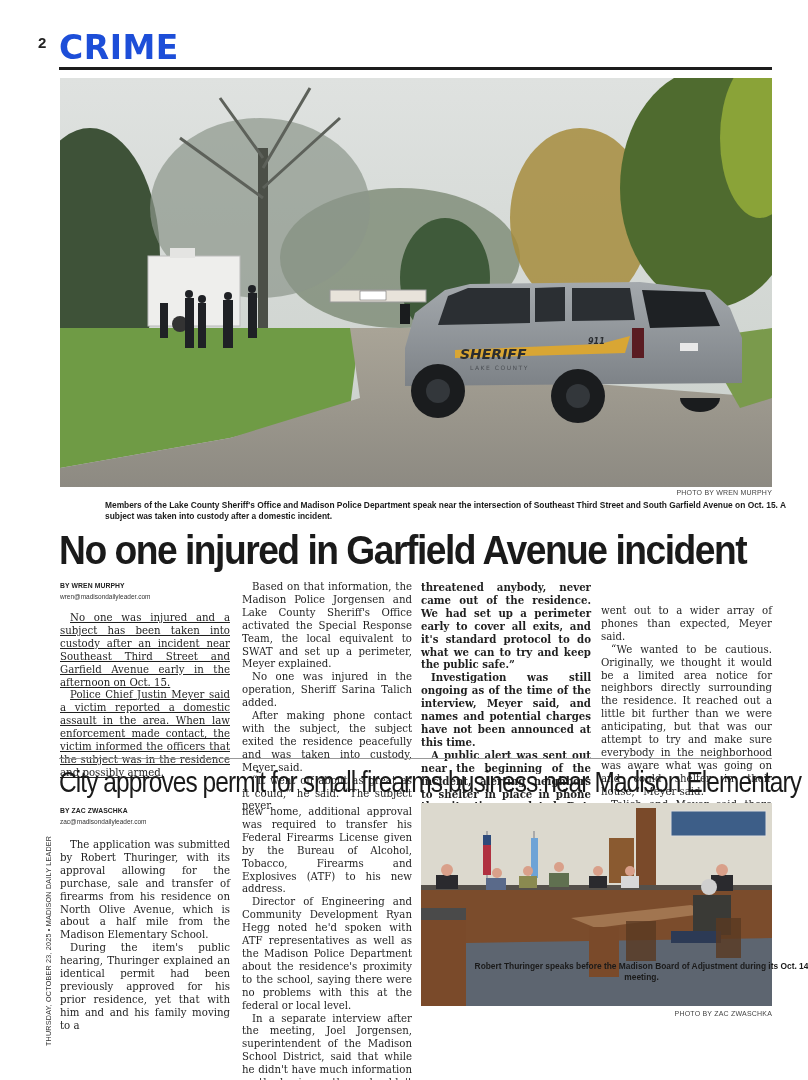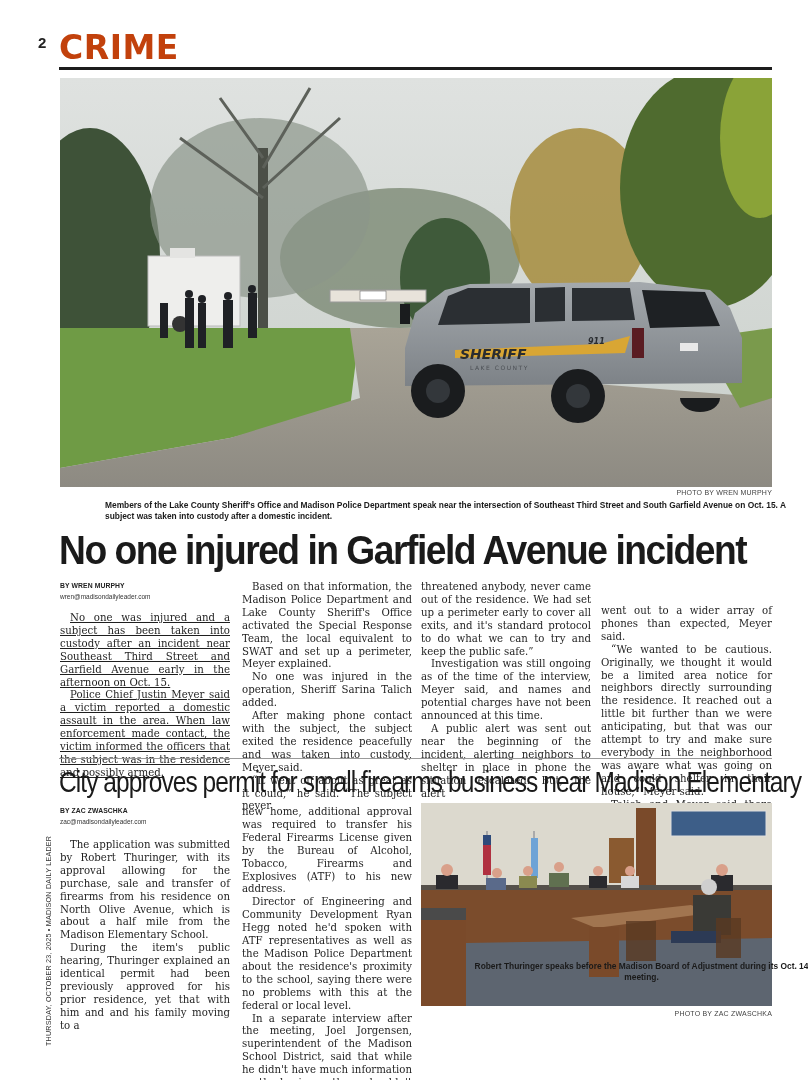--- a/index.html
+++ b/index.html
@@ -1,19 +1,19 @@
 <!DOCTYPE html>
 <html><head>
 <meta charset="utf-8">
 <style>
   html, body { margin: 0; padding: 0; background: #ffffff; }
   body { width: 808px; height: 1080px; position: relative; overflow: hidden; color: #1a1a1a; }
 
   .page-num { position: absolute; left: 38px; top: 34px; font: bold 15px "Liberation Sans", sans-serif; color: #222; }
-  .section-title { position: absolute; left: 59px; top: 28px; font: bold 33px "DejaVu Sans", sans-serif; letter-spacing: 0.5px; color: #c2410c; line-height: 40px; }
+  .section-title { position: absolute; left: 59px; top: 28px; font: bold 33px "DejaVu Sans", sans-serif; letter-spacing: 0.5px; color: #1d4ed8; line-height: 40px; }
   .top-rule { position: absolute; left: 59px; top: 67px; width: 713px; height: 3px; background: #1d1d1d; }
 
   
   .photo1 { position: absolute; left: 60px; top: 78px; width: 712px; height: 409px; overflow: hidden; background: #cfd3d1; }
   .photo1 svg { display: block; }
   .credit { font: 7px "Liberation Sans", sans-serif; color: #444; letter-spacing: 0.2px; text-transform: uppercase; text-align: right; }
   .credit1 { position: absolute; left: 60px; top: 489px; width: 712px; }
   .caption { font: bold 8.4px "Liberation Sans", sans-serif; color: #1a1a1a; line-height: 11px; margin-left: 45px; }
   .caption1 { position: absolute; left: 60px; top: 500px; width: 712px; }
 
@@ -22,21 +22,21 @@
   .byline { font: bold 6.8px "Liberation Sans", sans-serif; color: #222; text-transform: uppercase; letter-spacing: 0.1px; }
   .email { font: 6.5px "Liberation Sans", sans-serif; color: #333; margin-top: 4px; }
 
   .col { position: absolute; font: 10.2px "DejaVu Serif", serif; line-height: 12.9px; color: #1f1f1f; text-align: justify; }
   .col p { margin: 0; text-indent: 10px; }
   .col p.cont { text-indent: 0; }
 
   .a1c1 { left: 60px; top: 582px; width: 170px; }
   .a1c1 .body { margin-top: 12px; text-decoration: underline; }
   .a1c2 { left: 242px; top: 581px; width: 170px; }
-  .a1c3 { left: 421px; top: 581px; width: 170px; }
+  .a1c3 { left: 421px; top: 581px; width: 170px; font-weight: bold; }
   .a1c4 { left: 601px; top: 581px; width: 171px; margin-top: 24px; }
 
   .section-divider { position: absolute; left: 59px; top: 758px; width: 713px; height: 1px; background: #999; }
   .headline2 { position: absolute; left: 59px; top: 762px; width: 760px; font: 29px "Liberation Sans", sans-serif; letter-spacing: -1.1px; transform: scaleX(0.845); transform-origin: left top; line-height: 40px; white-space: nowrap; color: #1a1a1a; }
 
   .a2c1 { left: 60px; top: 807px; width: 170px; }
   .a2c1 .body { margin-top: 14px; }
   .a2c2 { left: 242px; top: 806px; width: 170px; }
 
   .vertical-dateline { position: absolute; left: 44px; top: 1046px; transform: rotate(-90deg); transform-origin: left top; font: 7.2px "Liberation Sans", sans-serif; letter-spacing: 0.2px; white-space: nowrap; color: #333; text-transform: uppercase; }
@@ -135,21 +135,21 @@
 
 <div class="col a1c1">
   <div class="byline">BY WREN MURPHY</div>
   <div class="email">wren@madisondailyleader.com</div>
   <div class="body">
     <p>No one was injured and a subject has been taken into custody after an incident near Southeast Third Street and Garfield Avenue early in the afternoon on Oct. 15.</p>
     <p>Police Chief Justin Meyer said a victim reported a domestic assault in the area. When law enforcement made contact, the victim informed the officers that the subject was in the residence and possibly armed.</p>
   </div>
 </div>
 <div class="col a1c2">
-  <p>Based on that information, the Madison Police Department and Lake County Sheriff's Office activated the Special Response Team, the local equivalent to SWAT and set up a perimeter, Meyer explained.</p>
+  <p>Based on that information, the Madison Police Jorgensen and Lake County Sheriff's Office activated the Special Response Team, the local equivalent to SWAT and set up a perimeter, Meyer explained.</p>
   <p>No one was injured in the operation, Sheriff Sarina Talich added.</p>
   <p>After making phone contact with the subject, the subject exited the residence peacefully and was taken into custody, Meyer said.</p>
   <p>“It went off about as great as it could,” he said. “The subject never</p>
 </div>
 <div class="col a1c3">
   <p class="cont">threatened anybody, never came out of the residence. We had set up a perimeter early to cover all exits, and it's standard protocol to do what we can to try and keep the public safe.”</p>
   <p>Investigation was still ongoing as of the time of the interview, Meyer said, and names and potential charges have not been announced at this time.</p>
   <p>A public alert was sent out near the beginning of the incident, alerting neighbors to shelter in place in phone the situation escalated. But, the alert</p>
 </div>
 <div class="col a1c4">

